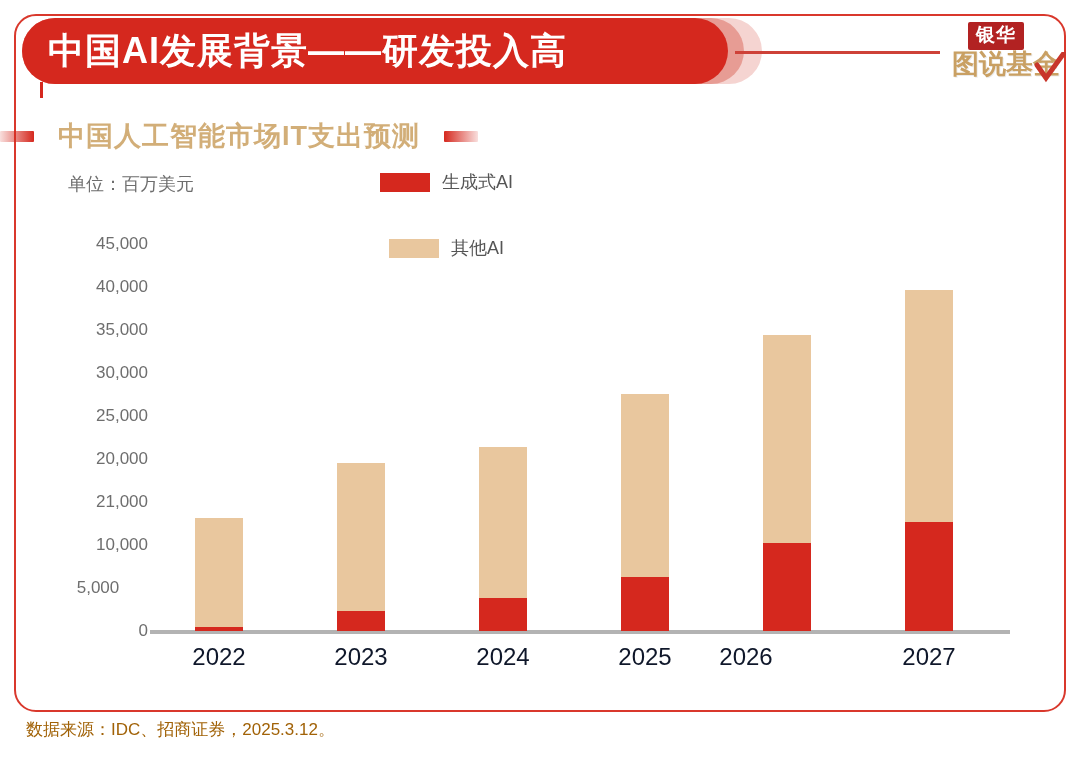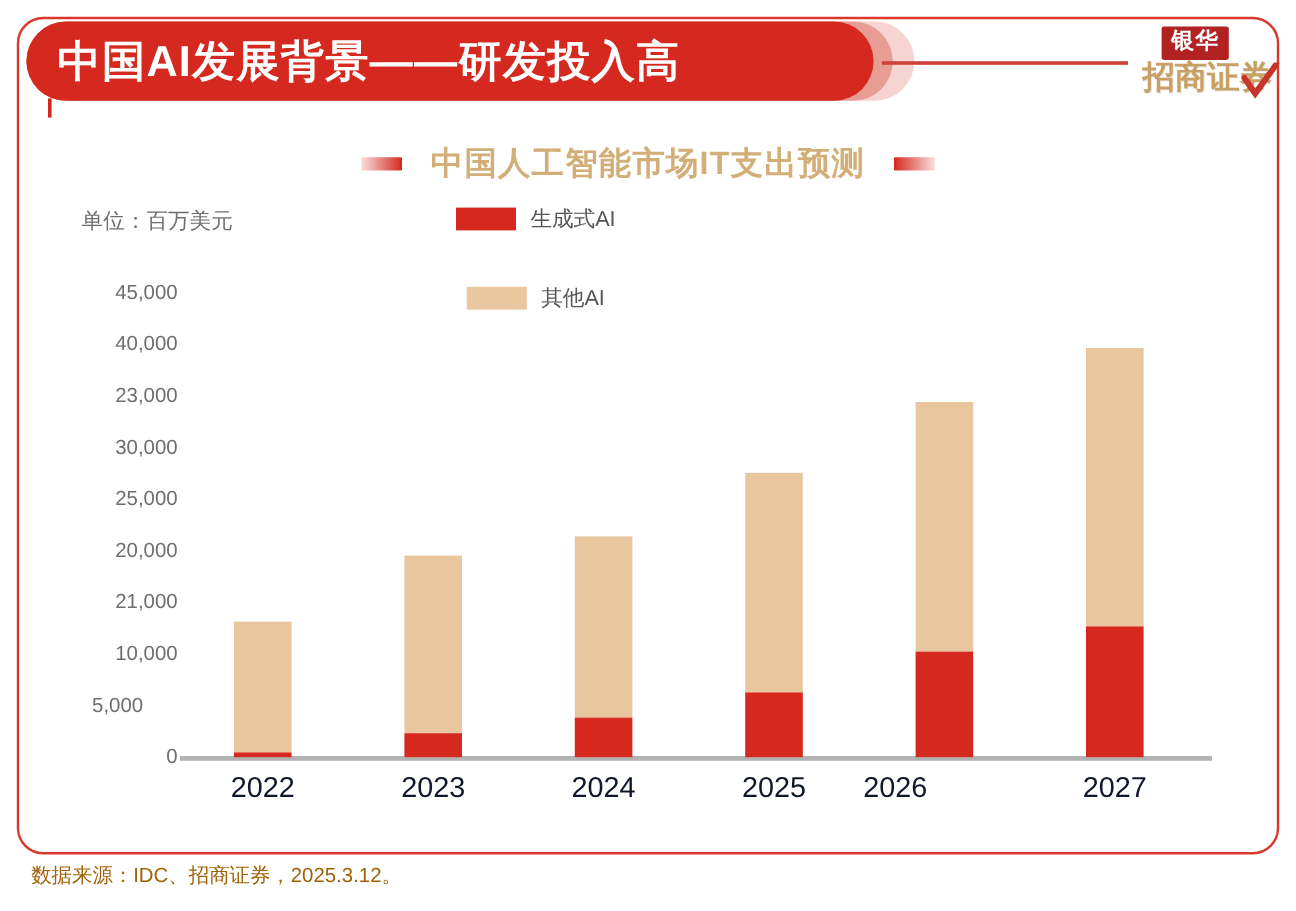--- a/index.html
+++ b/index.html
@@ -109,21 +109,21 @@
     background: #D5281E;
   }
 
   
   .chart-title-row {
     position: absolute;
     left: 0; top: 118px;
     width: 1080px;
     display: flex;
     align-items: center;
-    justify-content: center;
+    justify-content: flex-start;
     gap: 24px;
   }
   .title-dash {
     width: 34px; height: 11px;
     background: linear-gradient(90deg, rgba(213,40,30,0.15), #D5281E);
     border-radius: 1px;
   }
   .title-dash.right {
     background: linear-gradient(270deg, rgba(213,40,30,0.15), #D5281E);
   }
@@ -227,21 +227,21 @@
 
   <div class="hdr-layer3"></div>
   <div class="hdr-layer2"></div>
   <div class="hdr-layer1">
     <span class="hdr-title">中国AI发展背景——研发投入高</span>
   </div>
   <div class="hdr-rule"></div>
 
   <div class="logo">
     <div class="logo-badge">银华</div>
-    <div class="logo-main">招商证券</div>
+    <div class="logo-main">图说基金</div>
     <svg class="logo-check" viewBox="0 0 32 34">
       <path d="M3 13 L12 26 L30 1" stroke="#C8352A" stroke-width="5" fill="none" stroke-linecap="round"></path>
     </svg>
   </div>
   <div class="logo-tick"></div>
 
   <div class="chart-title-row">
     <span class="title-dash"></span>
     <span class="chart-title">中国人工智能市场IT支出预测</span>
     <span class="title-dash right"></span>
@@ -262,21 +262,21 @@
 
   <div class="plot" id="plot">
     <div class="axis-line"></div>
   <div class="ytick ytick-wrap" style="top: 631px;">0</div>
       <div class="ytick ytick-wrap" style="top: 588px; text-align: center;">5,000</div>
       <div class="ytick ytick-wrap" style="top: 545px;">10,000</div>
       <div class="ytick ytick-wrap" style="top: 502px;">21,000</div>
       <div class="ytick ytick-wrap" style="top: 459px;">20,000</div>
       <div class="ytick ytick-wrap" style="top: 416px;">25,000</div>
       <div class="ytick ytick-wrap" style="top: 373px;">30,000</div>
-      <div class="ytick ytick-wrap" style="top: 330px;">23,000</div>
+      <div class="ytick ytick-wrap" style="top: 330px;">35,000</div>
       <div class="ytick ytick-wrap" style="top: 287px;">40,000</div>
       <div class="ytick ytick-wrap" style="top: 244px;">45,000</div>
       <div class="bar-group" style="left: 195px; top: 0px; height: 631px;">
         <div class="bar-seg" style="background: rgb(233, 199, 158); top: 517.996px; height: 109.005px;"></div>
         <div class="bar-seg" style="background: rgb(213, 40, 30); top: 627.001px; height: 3.999px;"></div>
       </div>
       <div class="xtick" style="left: 159px;">2022</div>
       <div class="bar-group" style="left: 337px; top: 0px; height: 631px;">
         <div class="bar-seg" style="background: rgb(233, 199, 158); top: 462.999px; height: 148.006px;"></div>
         <div class="bar-seg" style="background: rgb(213, 40, 30); top: 611.005px; height: 19.995px;"></div>

